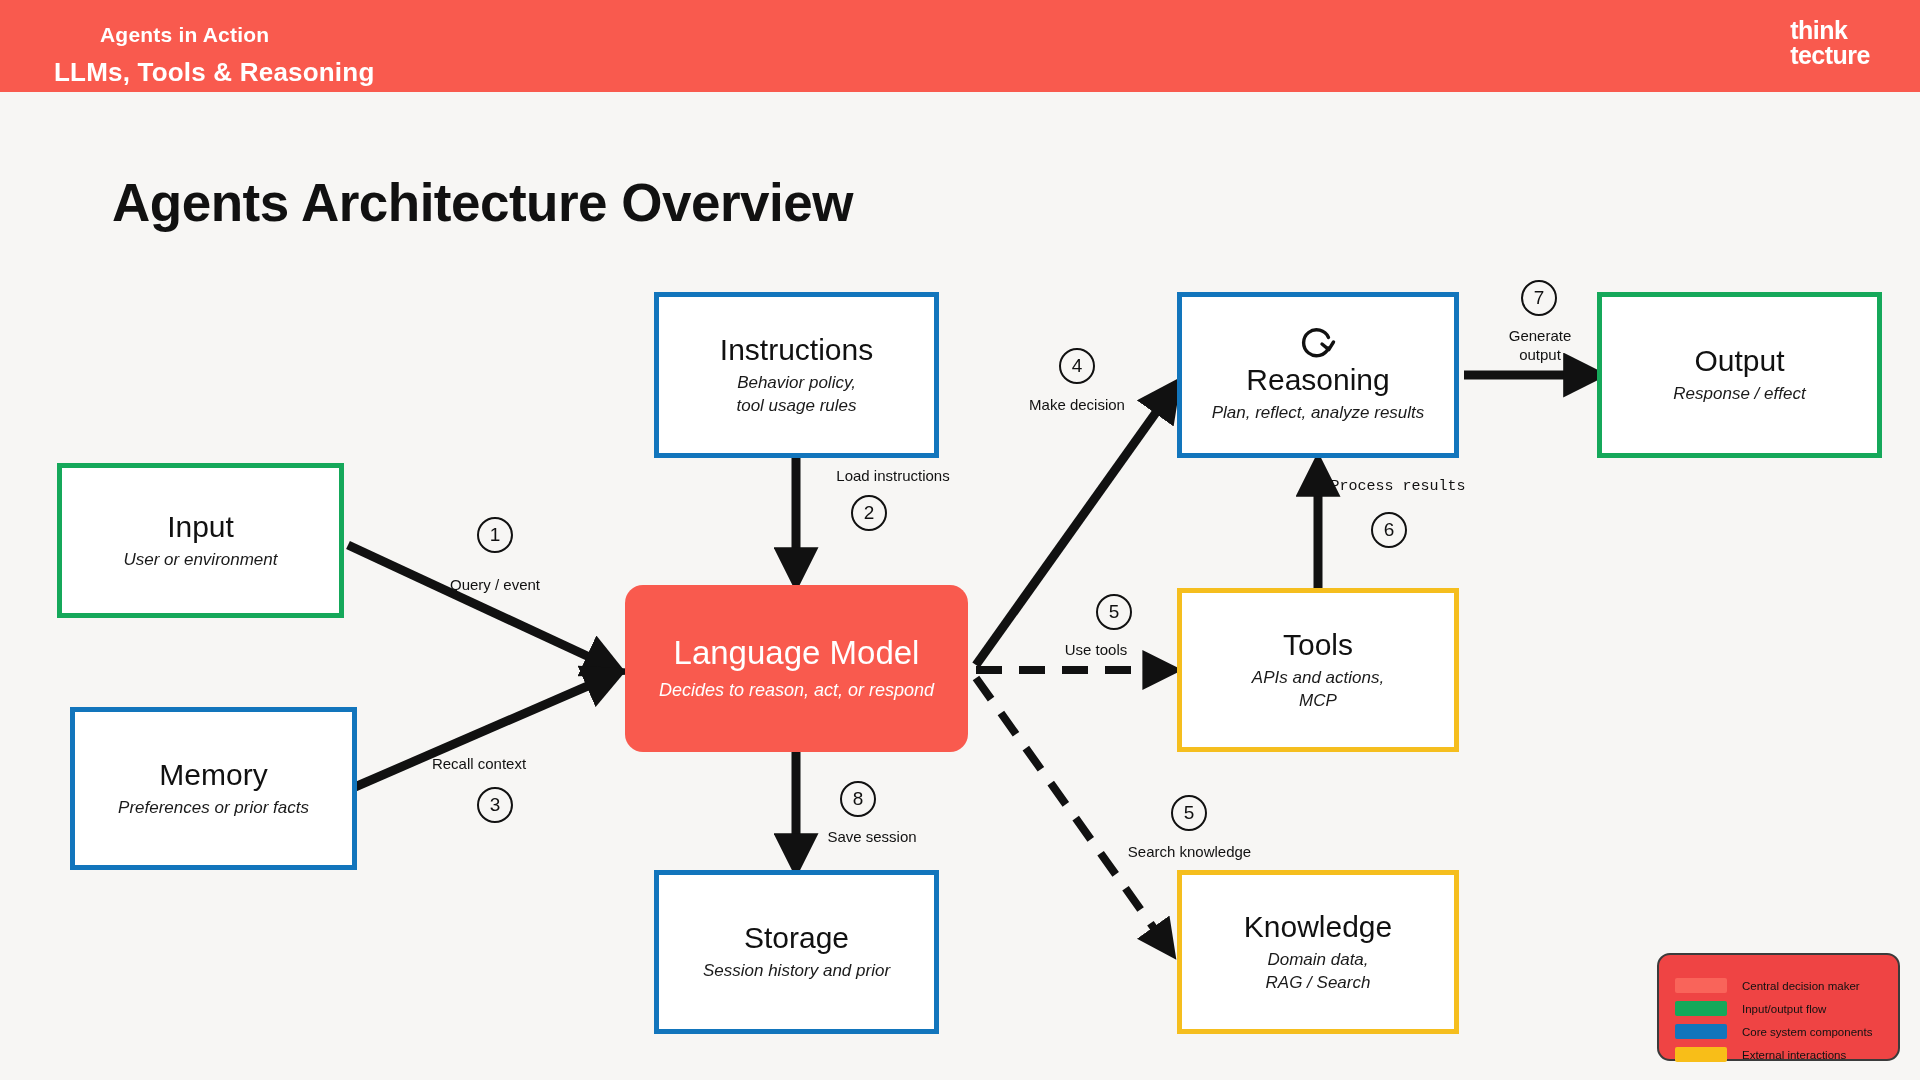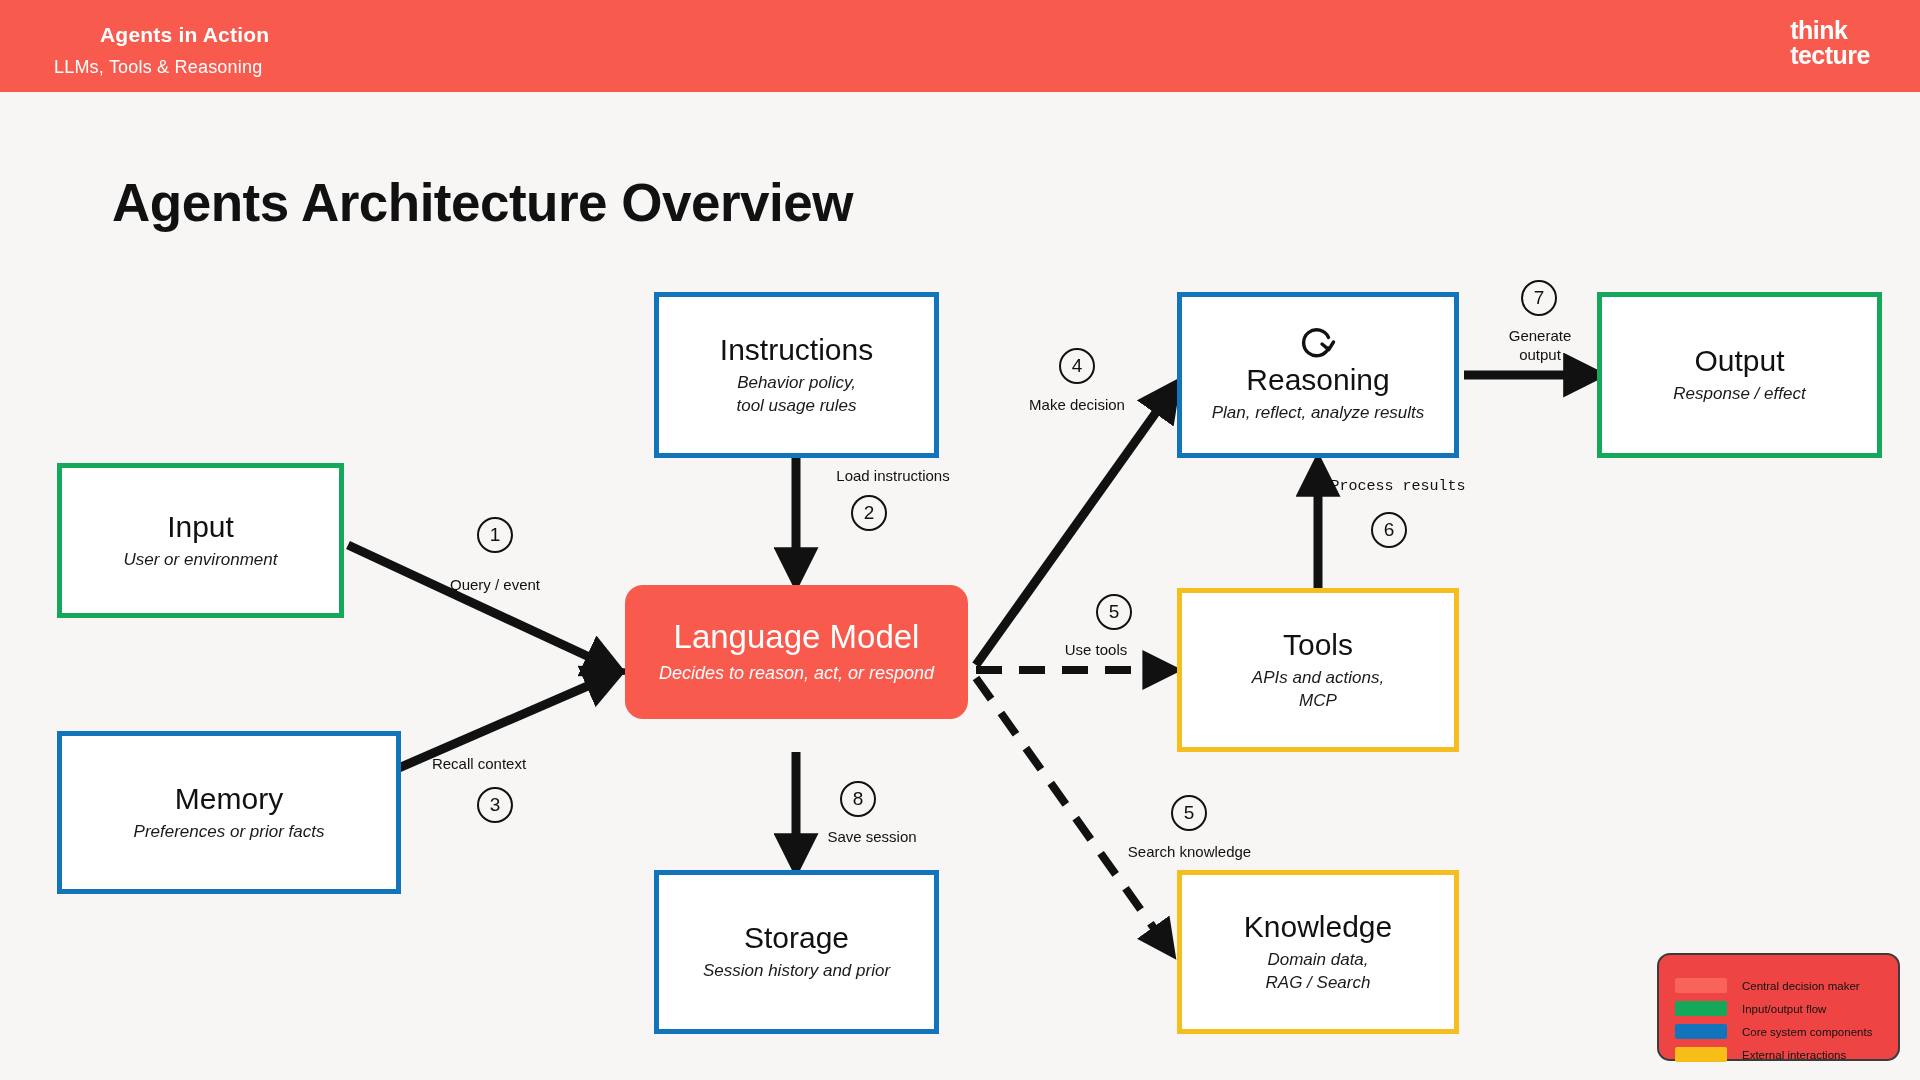--- a/index.html
+++ b/index.html
@@ -15,21 +15,21 @@
   .header {
     position: absolute; left: 0; top: 0; width: 1920px; height: 92px;
     background: #F95A4E;
   }
   .header-title {
     position: absolute; left: 54px; top: 23px;
     font-size: 21px; font-weight: bold; color: #ffffff; letter-spacing: .2px; margin-left: 46px;
   }
   .header-sub {
     position: absolute; left: 54px; top: 57px;
-    font-size: 18px; font-weight: normal; color: #ffffff; letter-spacing: .2px;
+    font-size: 26px; font-weight: bold; color: #ffffff; letter-spacing: .2px;
   }
   .logo {
     position: absolute; right: 50px; top: 18px;
     text-align: left; color: #ffffff; font-weight: bold;
     font-size: 25px; line-height: 25px; letter-spacing: -0.5px;
   }
 
   
   .page-title {
     position: absolute; left: 112px; top: 172px;
@@ -122,34 +122,34 @@
     <line x1="1318" y1="588" x2="1318" y2="468" stroke="#111" stroke-width="9" marker-end="url(#ah)"></line>
 
     <line x1="1464" y1="375" x2="1592" y2="375" stroke="#111" stroke-width="9" marker-end="url(#ah)"></line>
   </svg>
 
   <div class="node green" style="left:57px; top:463px; width:287px; height:155px;">
     <div class="t">Input</div>
     <div class="s">User or environment</div>
   </div>
 
-  <div class="node blue" style="left:57px; top:707px; width:344px; height:163px;margin-top:24px;">
+  <div class="node blue" style="left:70px; top:707px; width:287px; height:163px;">
     <div class="t">Memory</div>
     <div class="s">Preferences or prior facts</div>
   </div>
 
   <div class="node blue" style="left:654px; top:292px; width:285px; height:166px;">
     <div class="t">Instructions</div>
     <div class="s">
       <span>Behavior policy,</span><br>
       <span>tool usage rules</span>
     </div>
   </div>
 
-  <div class="node llm" style="left:625px; top:585px; width:343px; height:134px;">
+  <div class="node llm" style="left:625px; top:585px; width:343px; height:167px;">
     <div class="t">Language Model</div>
     <div class="s">Decides to reason, act, or respond</div>
   </div>
 
   <div class="node blue" style="left:654px; top:870px; width:285px; height:164px;">
     <div class="t">Storage</div>
     <div class="s">Session history and prior</div>
   </div>
 
   <div class="node blue" style="left:1177px; top:292px; width:282px; height:166px;">

